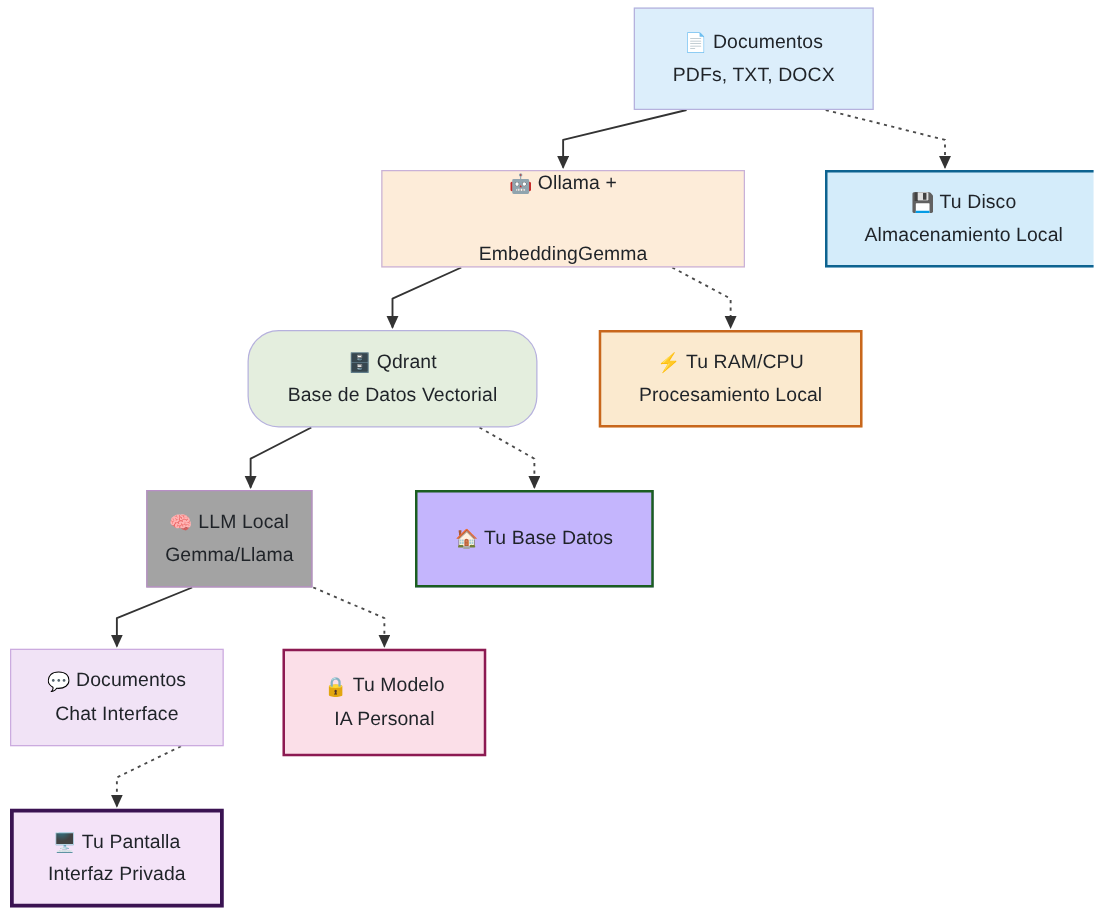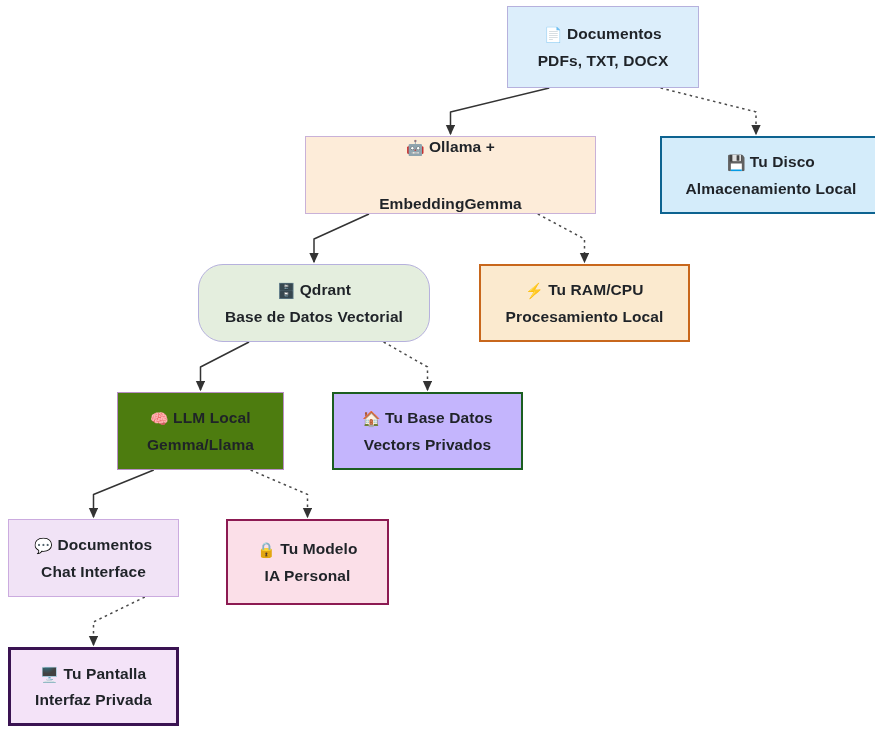--- a/index.html
+++ b/index.html
@@ -31,21 +31,20 @@
     display: flex;
     flex-direction: column;
     align-items: center;
     justify-content: center;
     text-align: center;
     color: #1f2328;
     font-size: 15.5px;
     line-height: 1.62;
     letter-spacing: 0.1px;
     z-index: 2;
-    font-weight: bold;
   }
   .node .line1,
   .node .line2 {
     display: block;
     white-space: nowrap;
   }
   .node .line1 .ico {
     font-size: 15px;
     margin-right: 4px;
     vertical-align: -1px;
@@ -95,27 +94,26 @@
         <span class="line2">Almacenamiento Local</span>
       </div>
       <div class="node thin" style="left: 198px; top: 264px; width: 232px; height: 78px; background: rgb(228, 238, 222); border-color: rgb(182, 177, 221); border-radius: 25px;">
         <span class="line1"><span class="ico">🗄️</span><span>Qdrant</span></span>
         <span class="line2">Base de Datos Vectorial</span>
       </div>
       <div class="node thick" style="left: 479px; top: 264px; width: 211px; height: 78px; background: rgb(251, 234, 207); border-color: rgb(200, 103, 28);">
         <span class="line1"><span class="ico">⚡</span><span>Tu RAM/CPU</span></span>
         <span class="line2">Procesamiento Local</span>
       </div>
-      <div class="node thin" style="left: 117px; top: 392px; width: 167px; height: 78px; background: #4d7c0f; border-color: rgb(184, 142, 198);">
+      <div class="node thin" style="left: 117px; top: 392px; width: 133px; height: 78px; background: #a3a3a3; border-color: rgb(184, 142, 198);">
         <span class="line1"><span class="ico">🧠</span><span>LLM Local</span></span>
         <span class="line2">Gemma/Llama</span>
       </div>
       <div class="node thick" style="left: 332px; top: 392px; width: 191px; height: 78px; background: #c4b5fd; border-color: rgb(27, 94, 32);">
         <span class="line1"><span class="ico">🏠</span><span>Tu Base Datos</span></span>
-        <span class="line2">Vectors Privados</span>
       </div>
       <div class="node thin" style="left: 8px; top: 519px; width: 171px; height: 78px; background: rgb(241, 227, 246); border-color: rgb(203, 171, 223);">
         <span class="line1"><span class="ico">💬</span><span>Documentos</span></span>
         <span class="line2">Chat Interface</span>
       </div>
       <div class="node thick" style="left: 226px; top: 519px; width: 163px; height: 86px; background: rgb(251, 223, 232); border-color: rgb(140, 26, 82);">
         <span class="line1"><span class="ico">🔒</span><span>Tu Modelo</span></span>
         <span class="line2">IA Personal</span>
       </div>
       <div class="node extrathick" style="left: 8px; top: 647px; width: 171px; height: 79px; background: rgb(244, 227, 248); border-color: rgb(58, 19, 82);">

